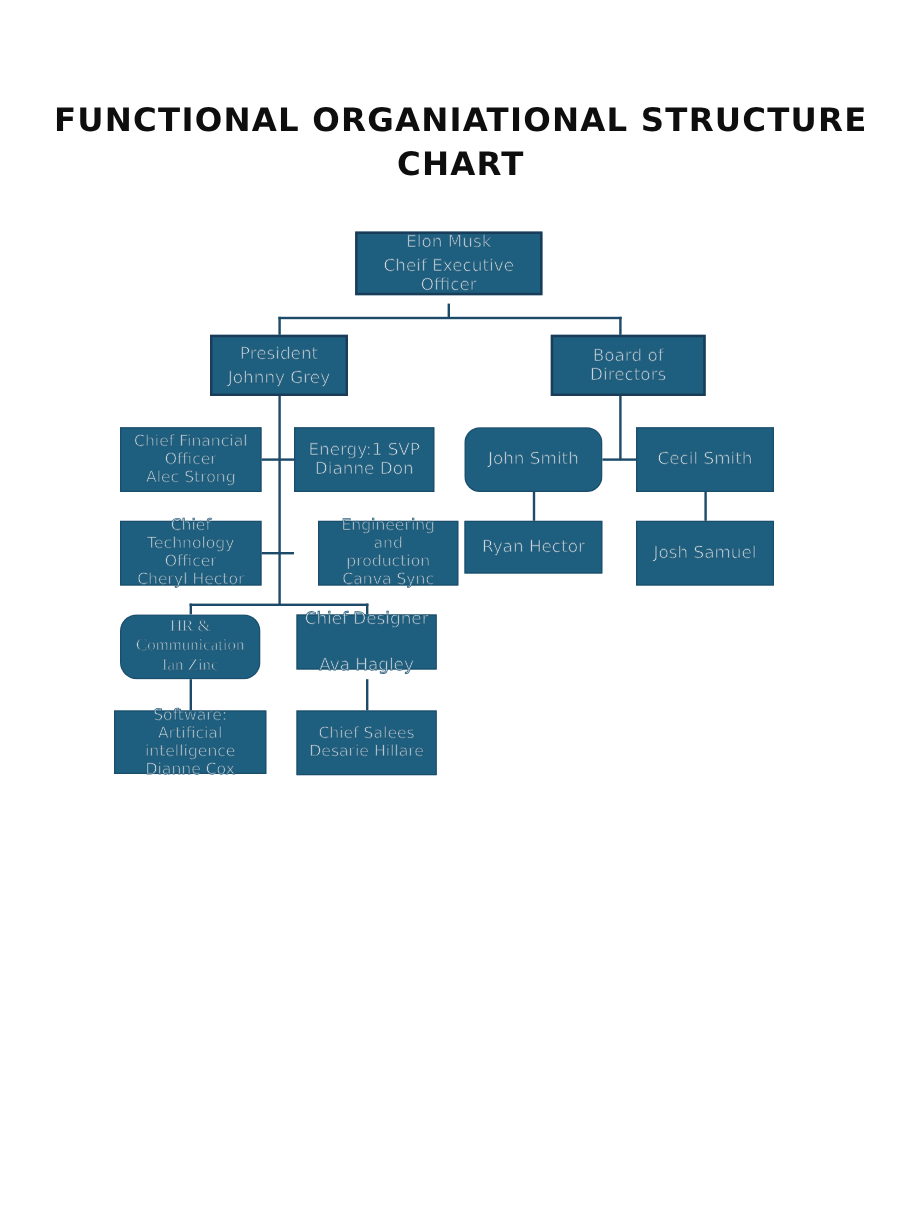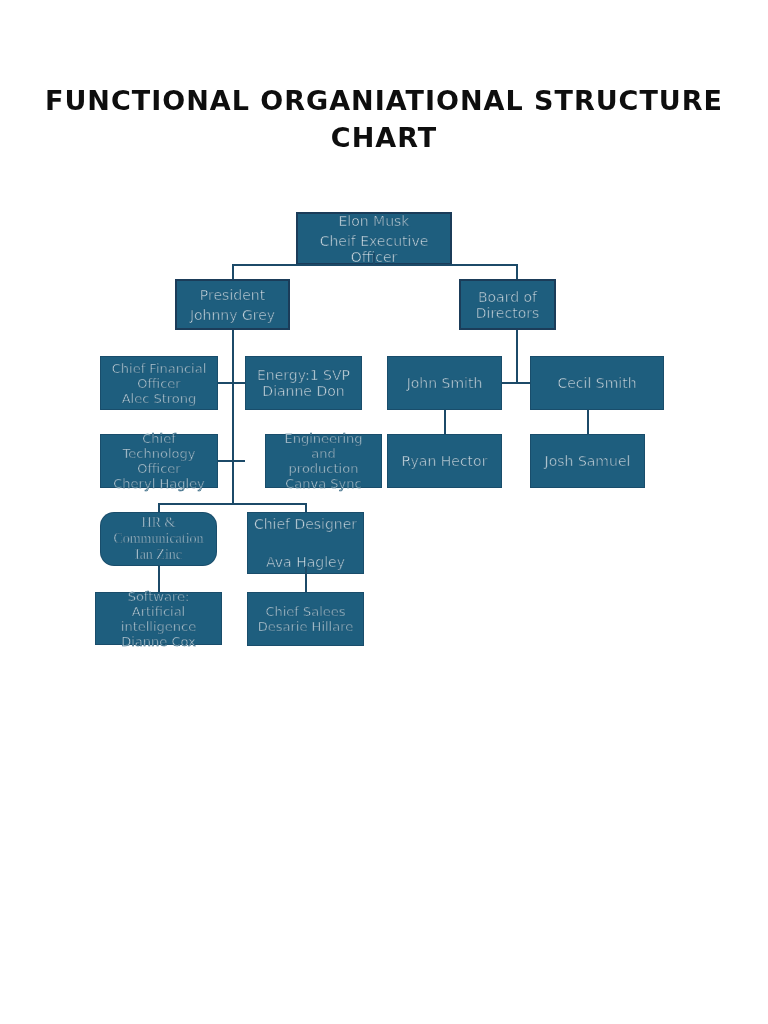--- a/index.html
+++ b/index.html
@@ -32,33 +32,33 @@
     -webkit-text-stroke:0.7px rgba(32,88,116,0.9);
     border:1px solid rgba(21,58,84,0.45);
     overflow:visible;
   }
   .node .line{display:block;white-space:nowrap;}
   .node.big{font-size:14px;line-height:16px;}
   .node.bordered{border:2px solid #1B3C59;}
   .node.serif{font-family:"Liberation Serif","DejaVu Serif",serif;font-size:14px;line-height:16px;}
   .gap{margin-top:4px;}
   
-  #ceo        {left:296px;top:212px;width:156px;height:53px;}
+  #ceo        {left:296px;top:193px;width:156px;height:53px;}
   #president  {left:175px;top:279px;width:115px;height:51px;}
-  #board      {left:459px;top:279px;width:97px;height:51px;}
+  #board      {left:459px;top:279px;width:129px;height:51px;}
   #cfo        {left:100px;top:356px;width:118px;height:54px;}
   #energy     {left:245px;top:356px;width:117px;height:54px;}
-  #john       {left:387px;top:356px;width:115px;height:54px;}
-  #cecil      {left:530px;top:356px;width:134px;height:54px;}
+  #john       {left:387px;top:356px;width:115px;height:54px;border-radius:13px;}
+  #cecil      {left:530px;top:356px;width:115px;height:54px;}
   #cto        {left:100px;top:434px;width:118px;height:54px;}
   #engineering{left:245px;top:434px;width:117px;height:54px;margin-left:20px;}
-  #ryan       {left:387px;top:434px;width:115px;height:54px;}
+  #ryan       {left:387px;top:434px;width:115px;height:44px;}
   #josh       {left:530px;top:434px;width:115px;height:54px;}
   #hr         {left:100px;top:512px;width:117px;height:54px;border-radius:14px;}
-  #designer   {left:247px;top:512px;width:117px;height:62px;gap:22px;}
+  #designer   {left:247px;top:512px;width:117px;height:46px;gap:22px;}
   #software   {left:95px; top:592px;width:127px;height:53px;}
   #sales      {left:247px;top:592px;width:117px;height:54px;}
   
   .vline,.hline{position:absolute;background:#1C4A68;}
   .vline{width:2px;}
   .hline{height:2px;}
   #c-ceo-stub      {left:373px;top:253px;height:12px;}
   #c-top-h         {left:232px;top:264px;width:286px;}
   #c-left-drop     {left:232px;top:264px;height:15px;}
   #c-right-drop    {left:516px;top:264px;height:15px;}
@@ -113,21 +113,21 @@
     <span class="line">John Smith</span>
   </div>
   <div id="cecil" class="node big">
     <span class="line">Cecil Smith</span>
   </div>
 
   <div id="cto" class="node">
     <span class="line">Chief</span>
     <span class="line">Technology</span>
     <span class="line">Officer</span>
-    <span class="line">Cheryl Hagley</span>
+    <span class="line">Cheryl Hector</span>
   </div>
   <div id="engineering" class="node">
     <span class="line">Engineering</span>
     <span class="line">and</span>
     <span class="line">production</span>
     <span class="line">Canva Sync</span>
   </div>
   <div id="ryan" class="node big">
     <span class="line">Ryan Hector</span>
   </div>

